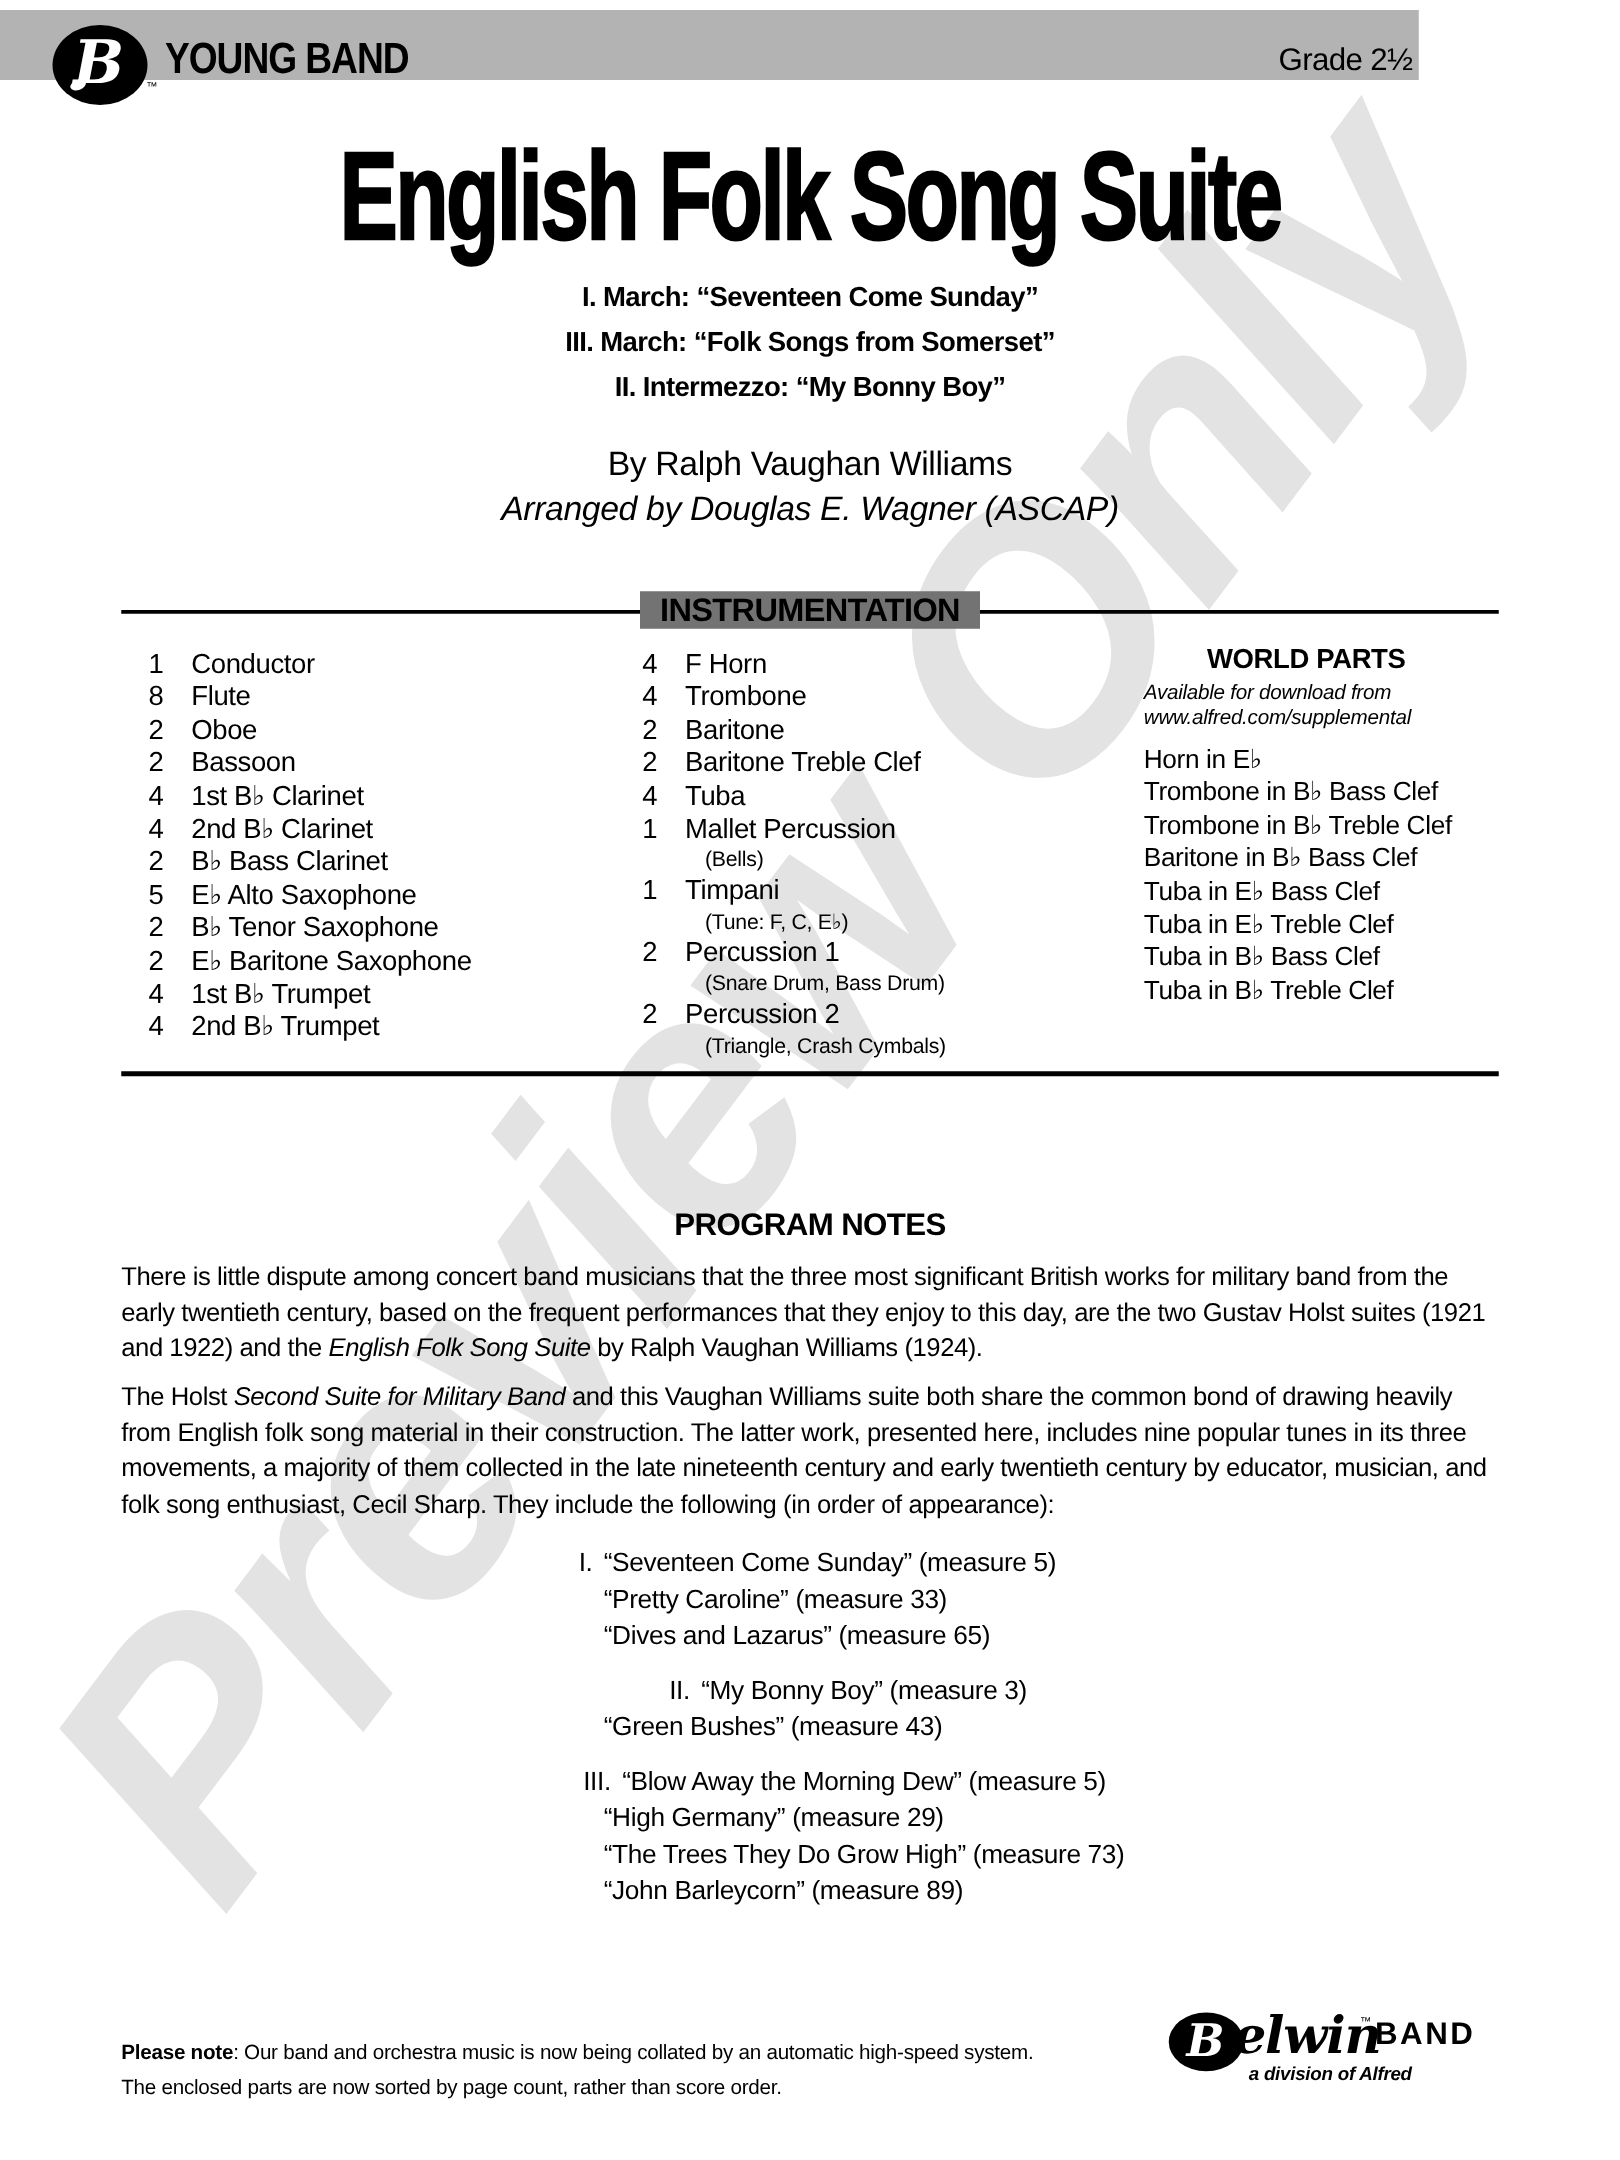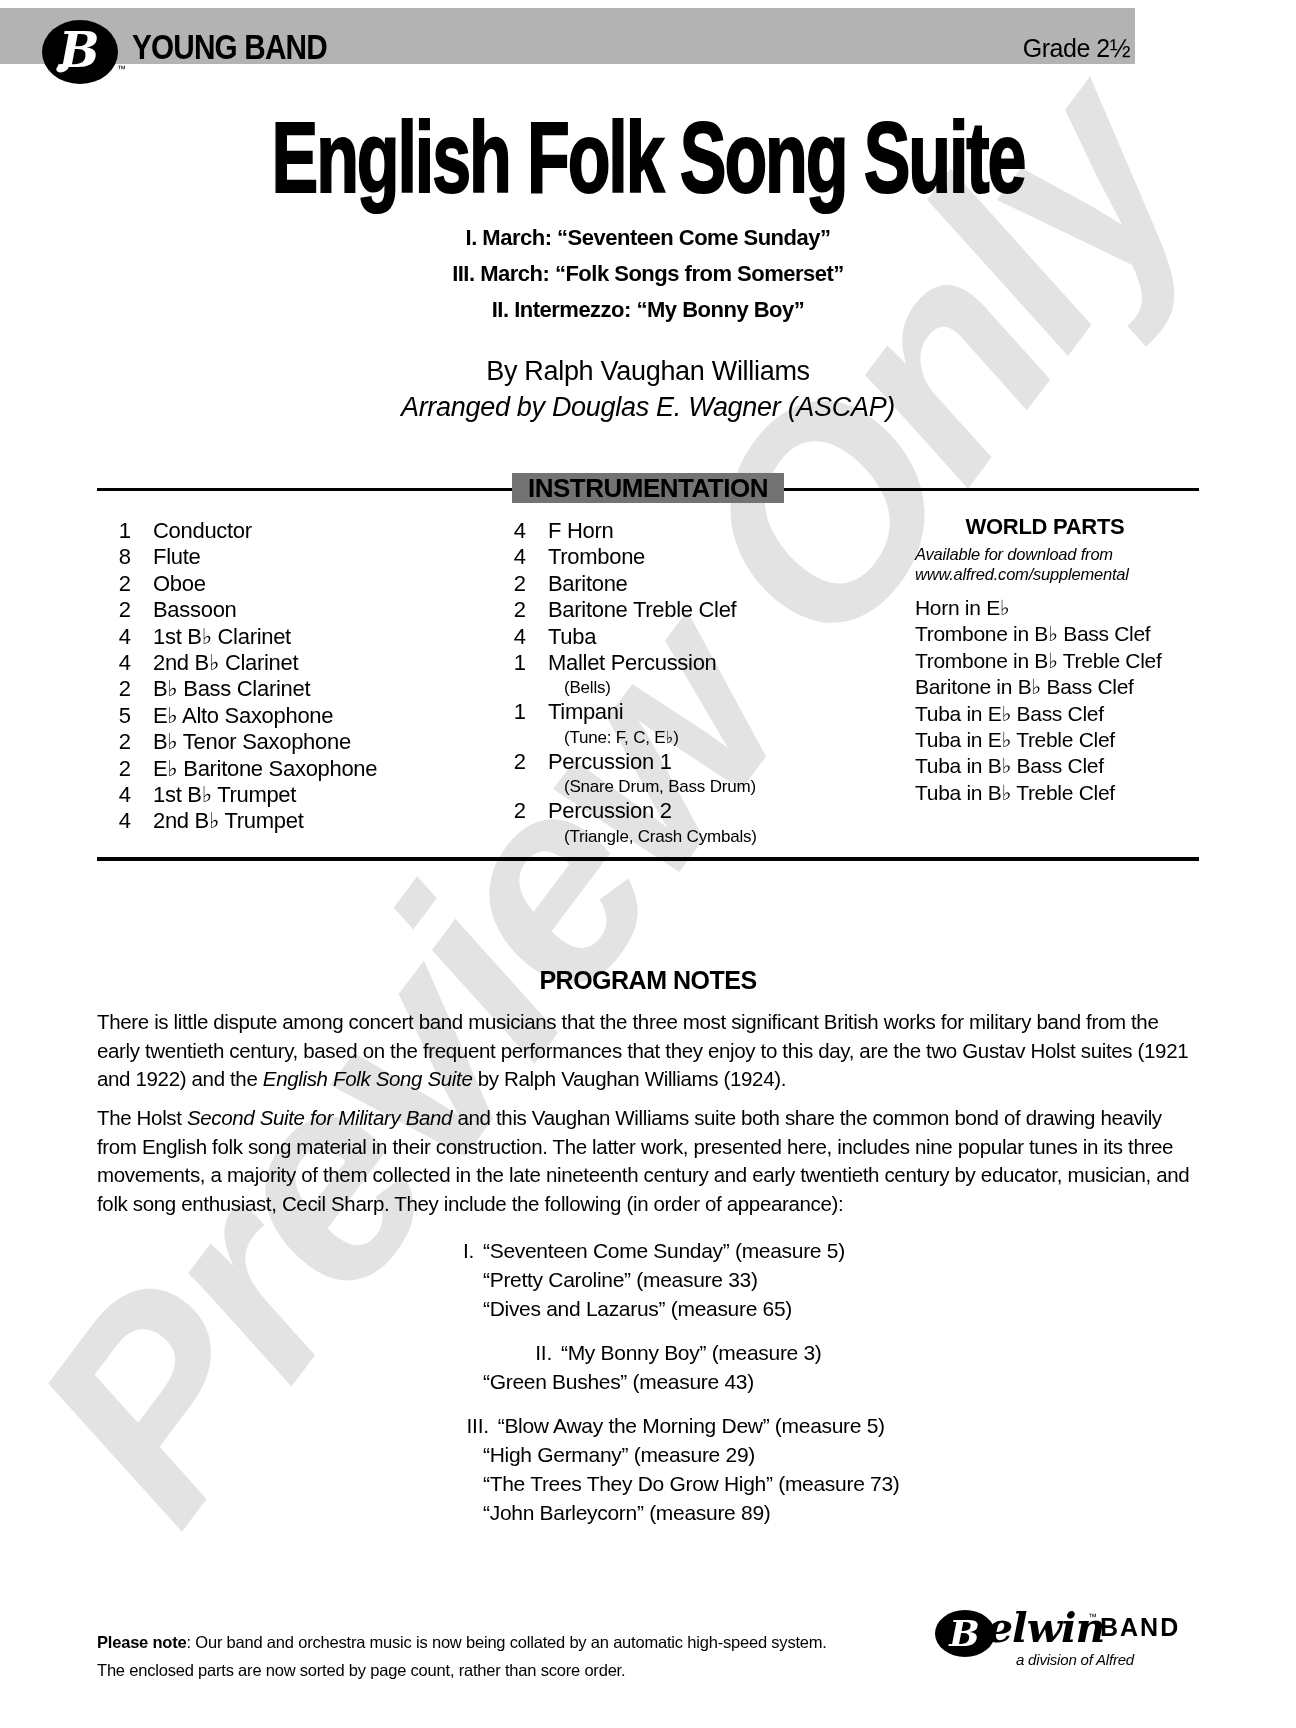--- a/index.html
+++ b/index.html
@@ -81,21 +81,21 @@
     color:#fff;font-family:"DejaVu Serif","Liberation Serif",serif;
     font-style:italic;font-weight:bold;font-size:36px;line-height:1;
   }
   .b-script{
     position:absolute;left:52px;top:2px;
     font-family:"DejaVu Serif","Liberation Serif",serif;
     font-style:italic;font-weight:bold;font-size:41px;line-height:1.1;letter-spacing:-1px;
   }
   .b-tm{position:absolute;left:153px;top:8px;font-size:9px;}
   .b-band{position:absolute;left:165px;top:9px;font-size:25px;font-weight:bold;letter-spacing:2px;}
-  .b-tagline{position:absolute;left:81px;top:47px;font-size:15px;font-weight:normal;font-style:italic;letter-spacing:-0.2px;}
+  .b-tagline{position:absolute;left:64px;top:47px;font-size:15px;font-weight:bold;font-style:italic;letter-spacing:-0.2px;}
 
   .rich span{white-space:pre-wrap;}
 </style>
 </head>
 <body>
 
 <div class="bar"></div>
 <div class="watermark">Preview Only</div>
 
 <div class="content">

